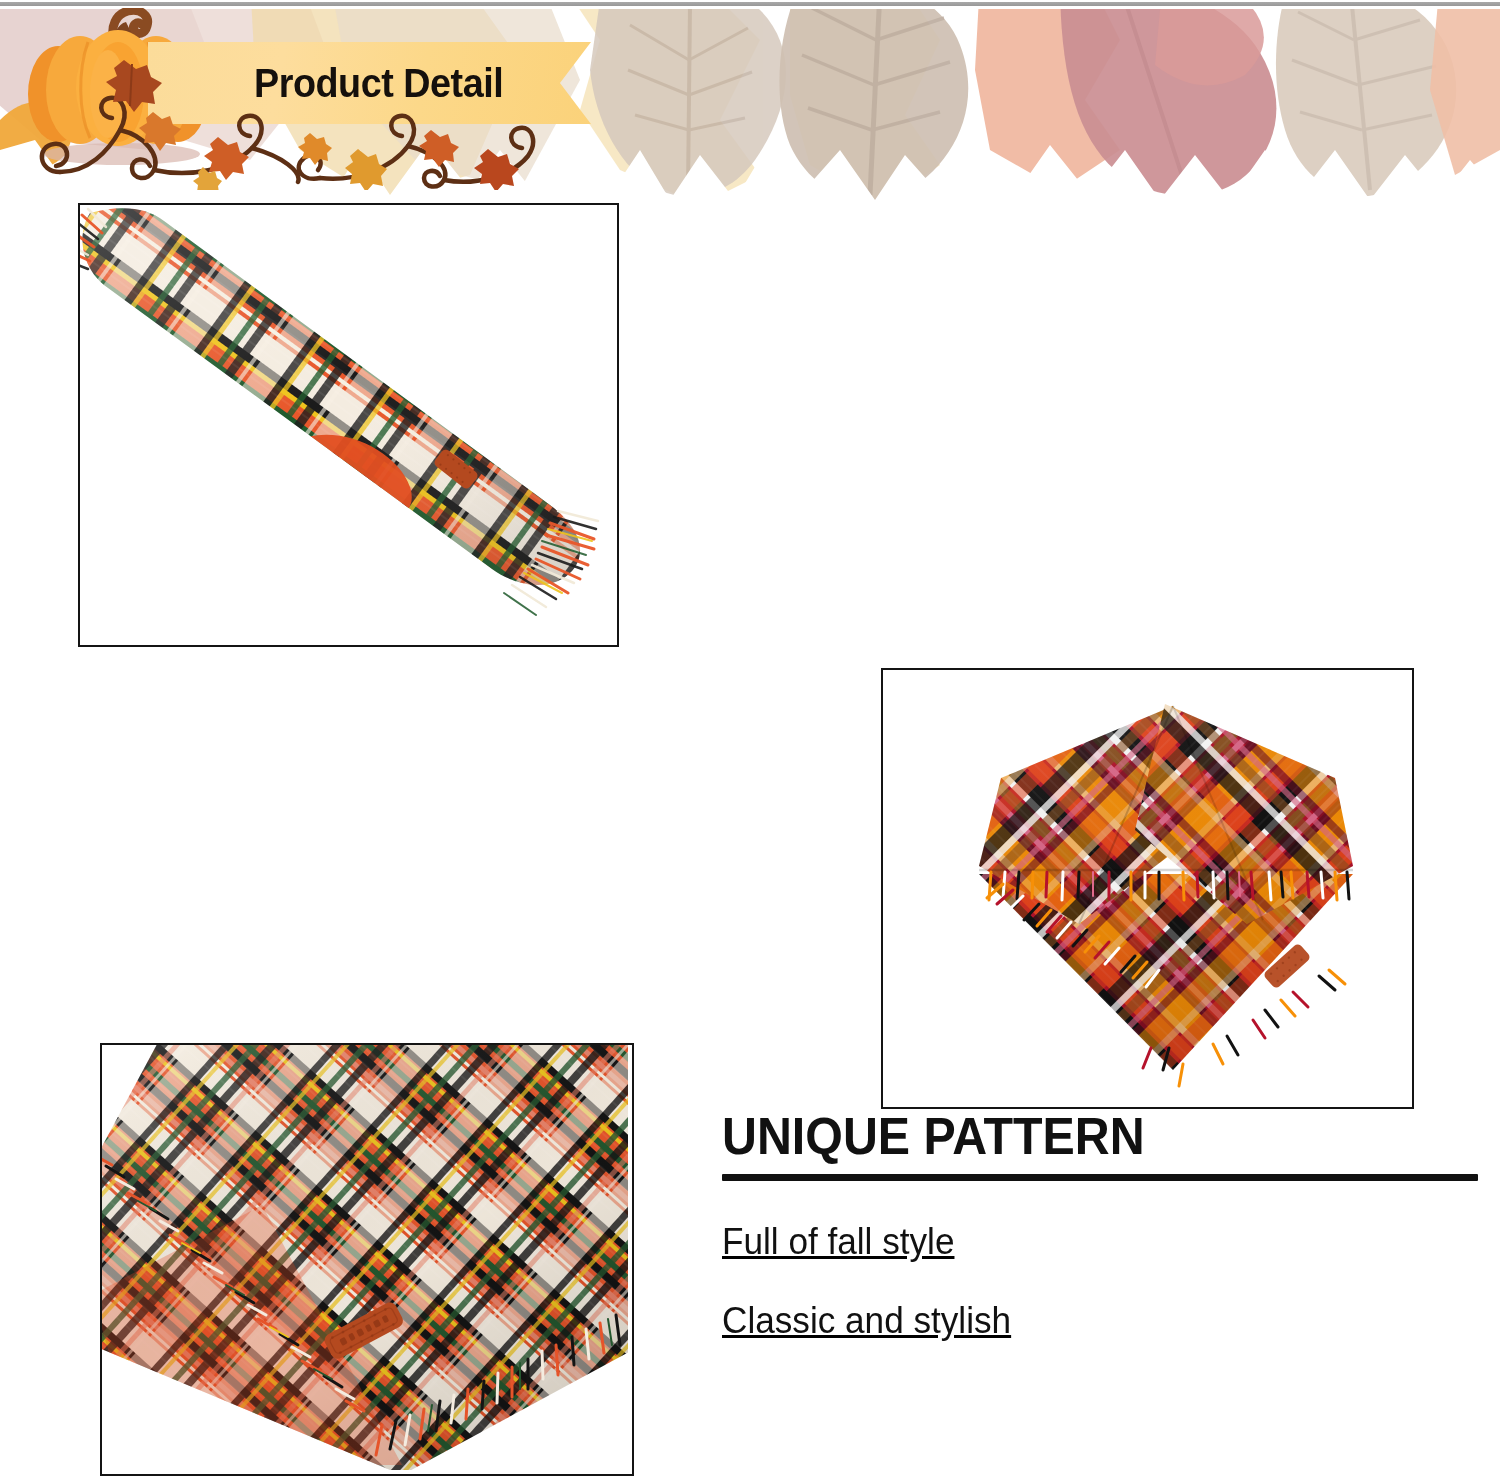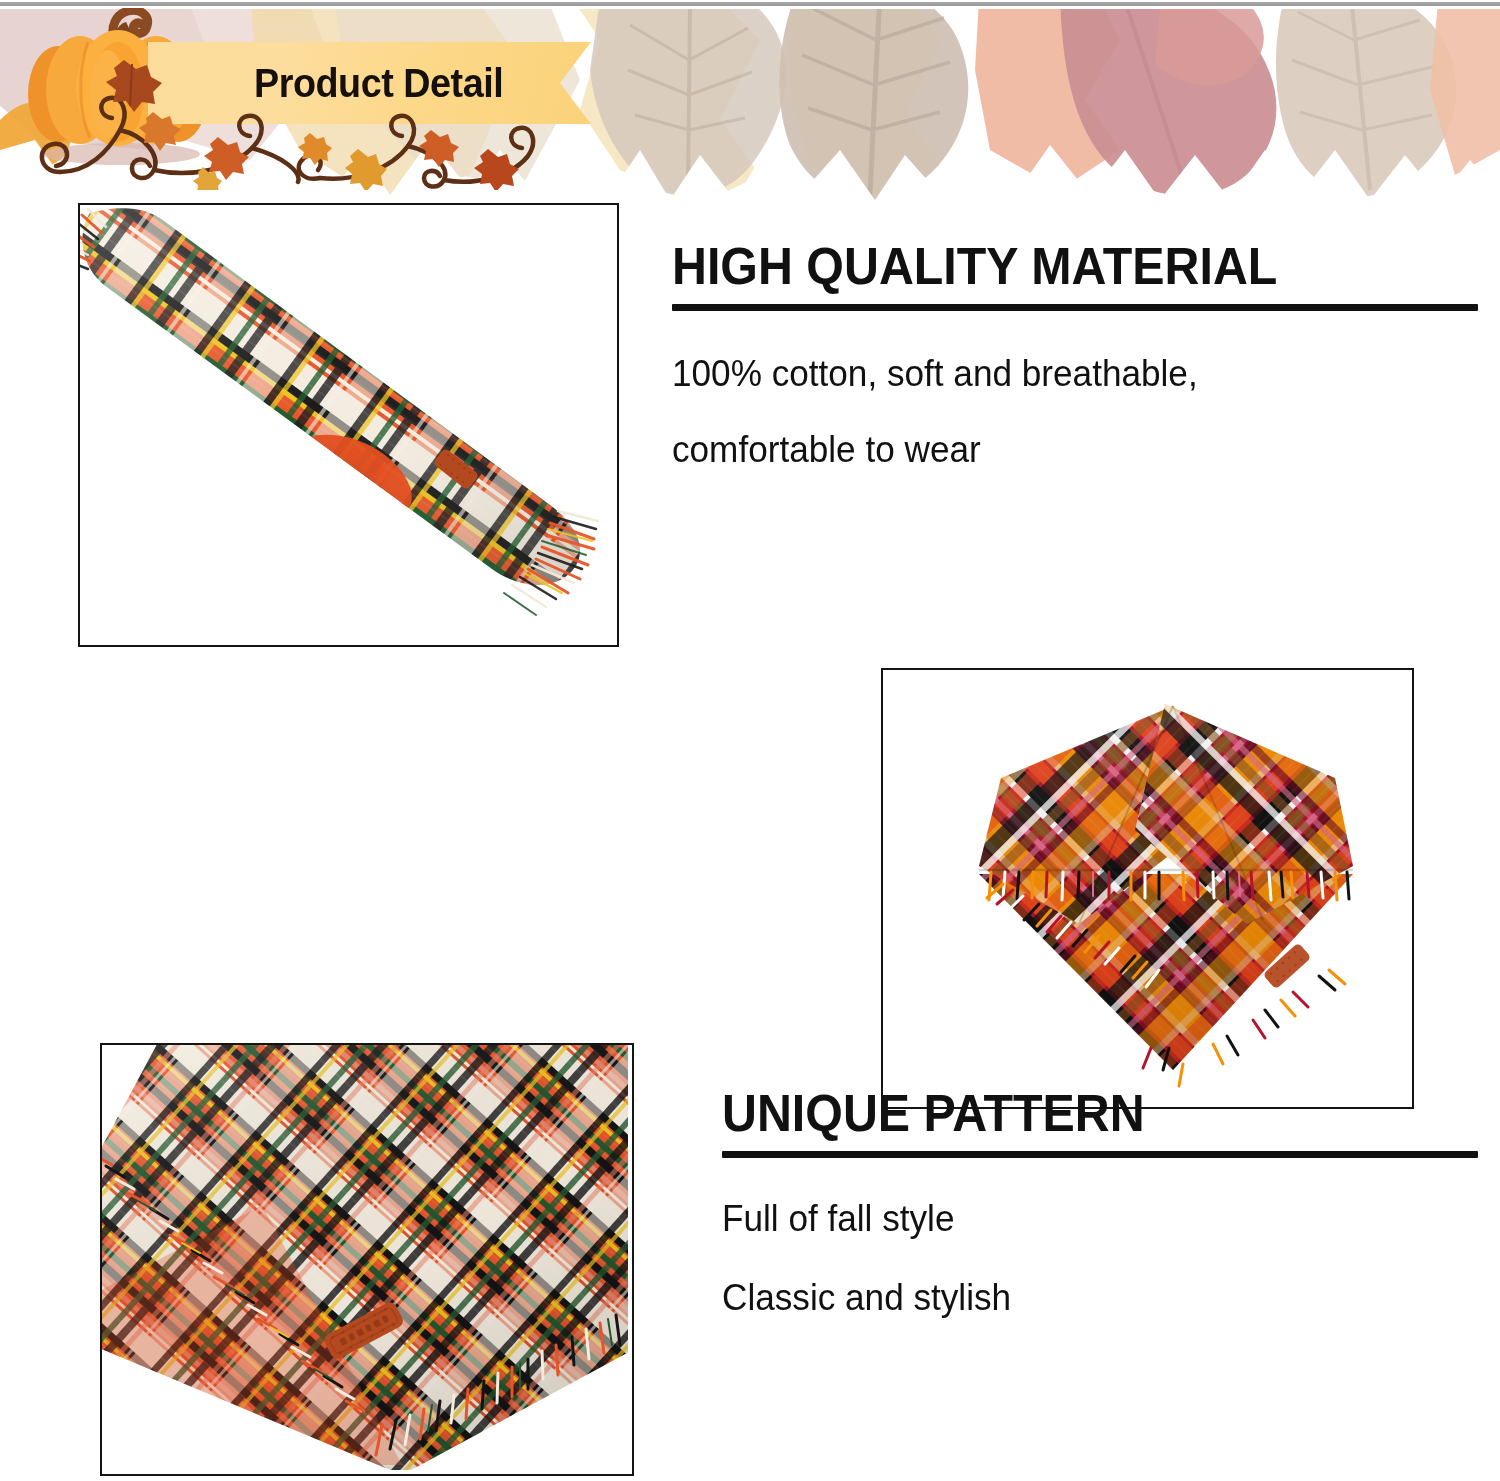--- a/index.html
+++ b/index.html
@@ -88,24 +88,24 @@
   .block1 .bodyline{font-size:37px;line-height:1.0;}
   .block1 .bodyline + .bodyline{margin-top:39px;}
 
   .block2{left:62px;top:705px;}
   .block2 .heading{font-size:52px;}
   .block2 .rule{width:712px;}
   .block2 .lines{margin-top:42px;}
   .block2 .bodyline{font-size:37px;line-height:1.0;}
   .block2 .bodyline + .bodyline{margin-top:42px;}
 
-  .block3{left:722px;top:1087px;}
+  .block3{left:722px;top:1110px;}
   .block3 .heading{font-size:52px;}
   .block3 .rule{width:756px;}
-  .block3 .lines{margin-top:42px;}
+  .block3 .lines{margin-top:42px;text-decoration:underline;}
   .block3 .bodyline{font-size:37px;line-height:1.0;}
   .block3 .bodyline + .bodyline{margin-top:42px;}
 </style>
 </head>
 <body>
 
 <div class="page">
 
   <div class="header">
 
@@ -345,28 +345,20 @@
               <circle cx="366" cy="268" r="1.1"></circle>
             <circle cx="373" cy="268" r="1.1"></circle>
               <circle cx="380" cy="268" r="1.1"></circle>
             <circle cx="387" cy="268" r="1.1"></circle>
           </g>
         </g>
       </svg>
     </div>
   </div>
 
-  <div class="block block1">
-    <div class="heading">HIGH QUALITY MATERIAL</div>
-    <div class="rule"></div>
-    <div class="lines">
-      <div class="bodyline">100% cotton, soft and breathable,</div>
-      <div class="bodyline">comfortable to wear</div>
-    </div>
-  </div>
 
 
   <div class="photo photo2">
     <div class="photo-inner">
       <svg width="525" height="433" viewBox="0 0 525 433" xmlns="http://www.w3.org/2000/svg">
         <defs>
 
           <pattern id="plaidB" width="104" height="104" patternUnits="userSpaceOnUse">
             <rect width="104" height="104" fill="#b5122b"></rect>
 

